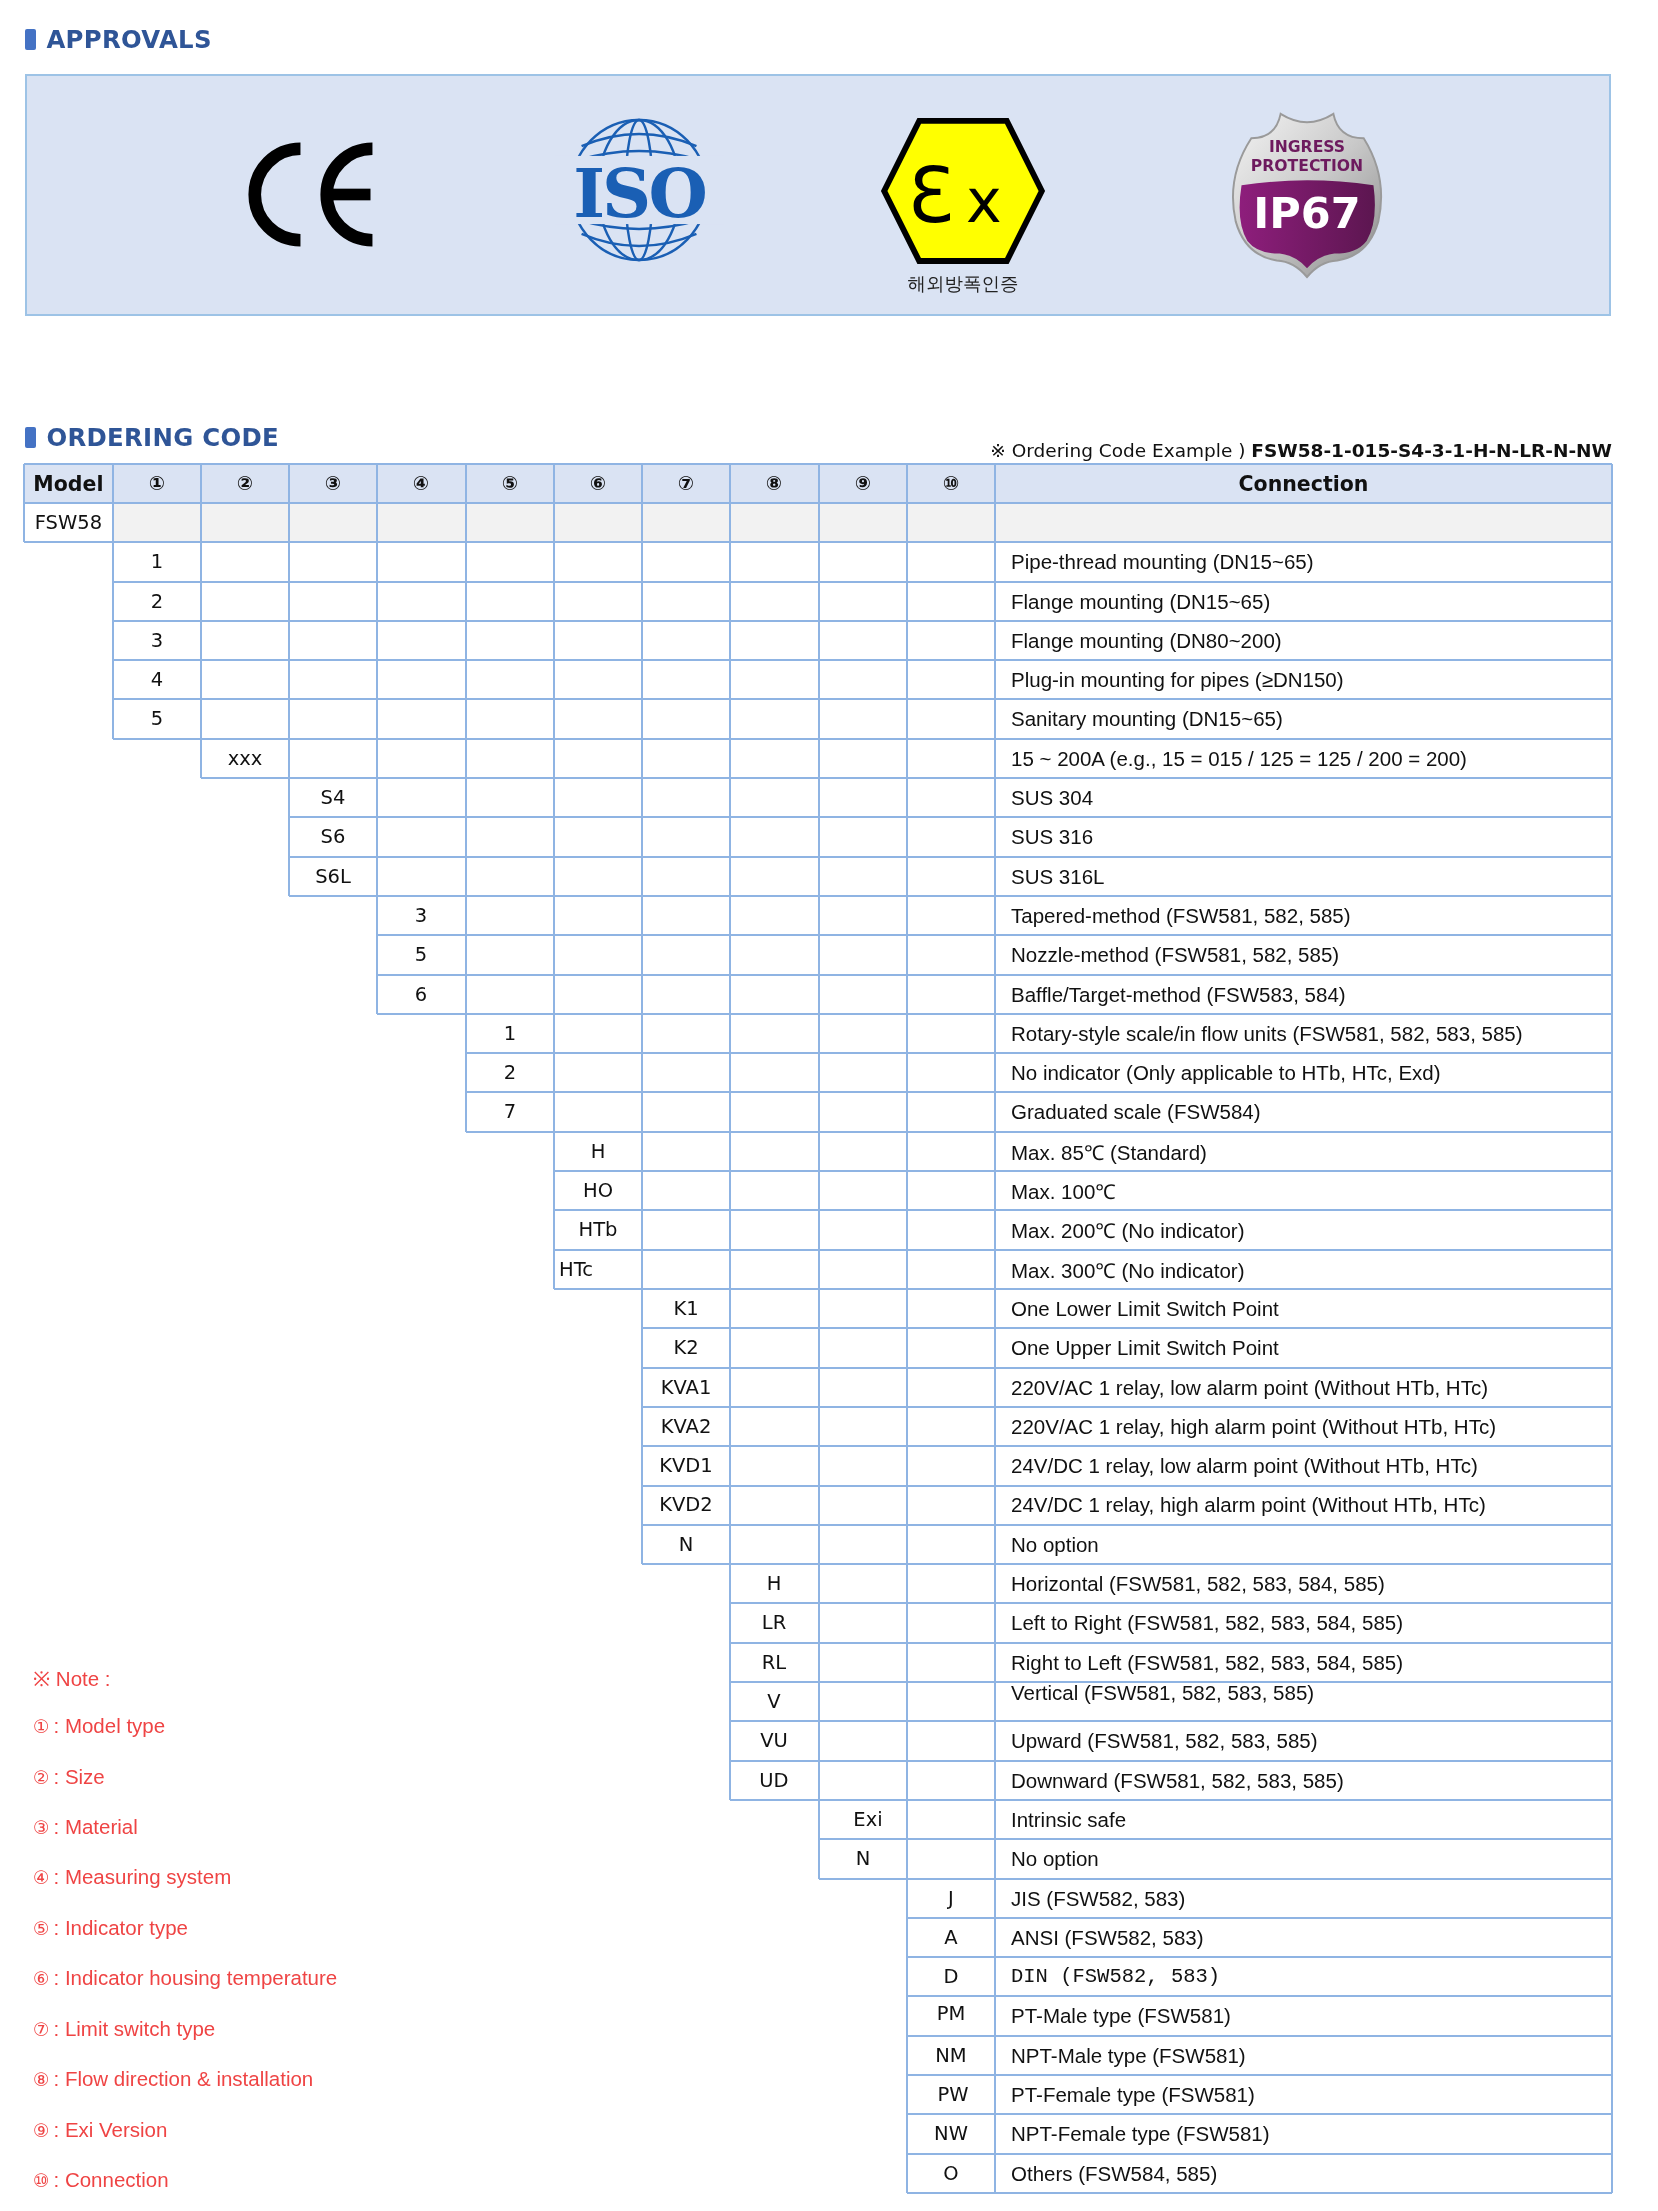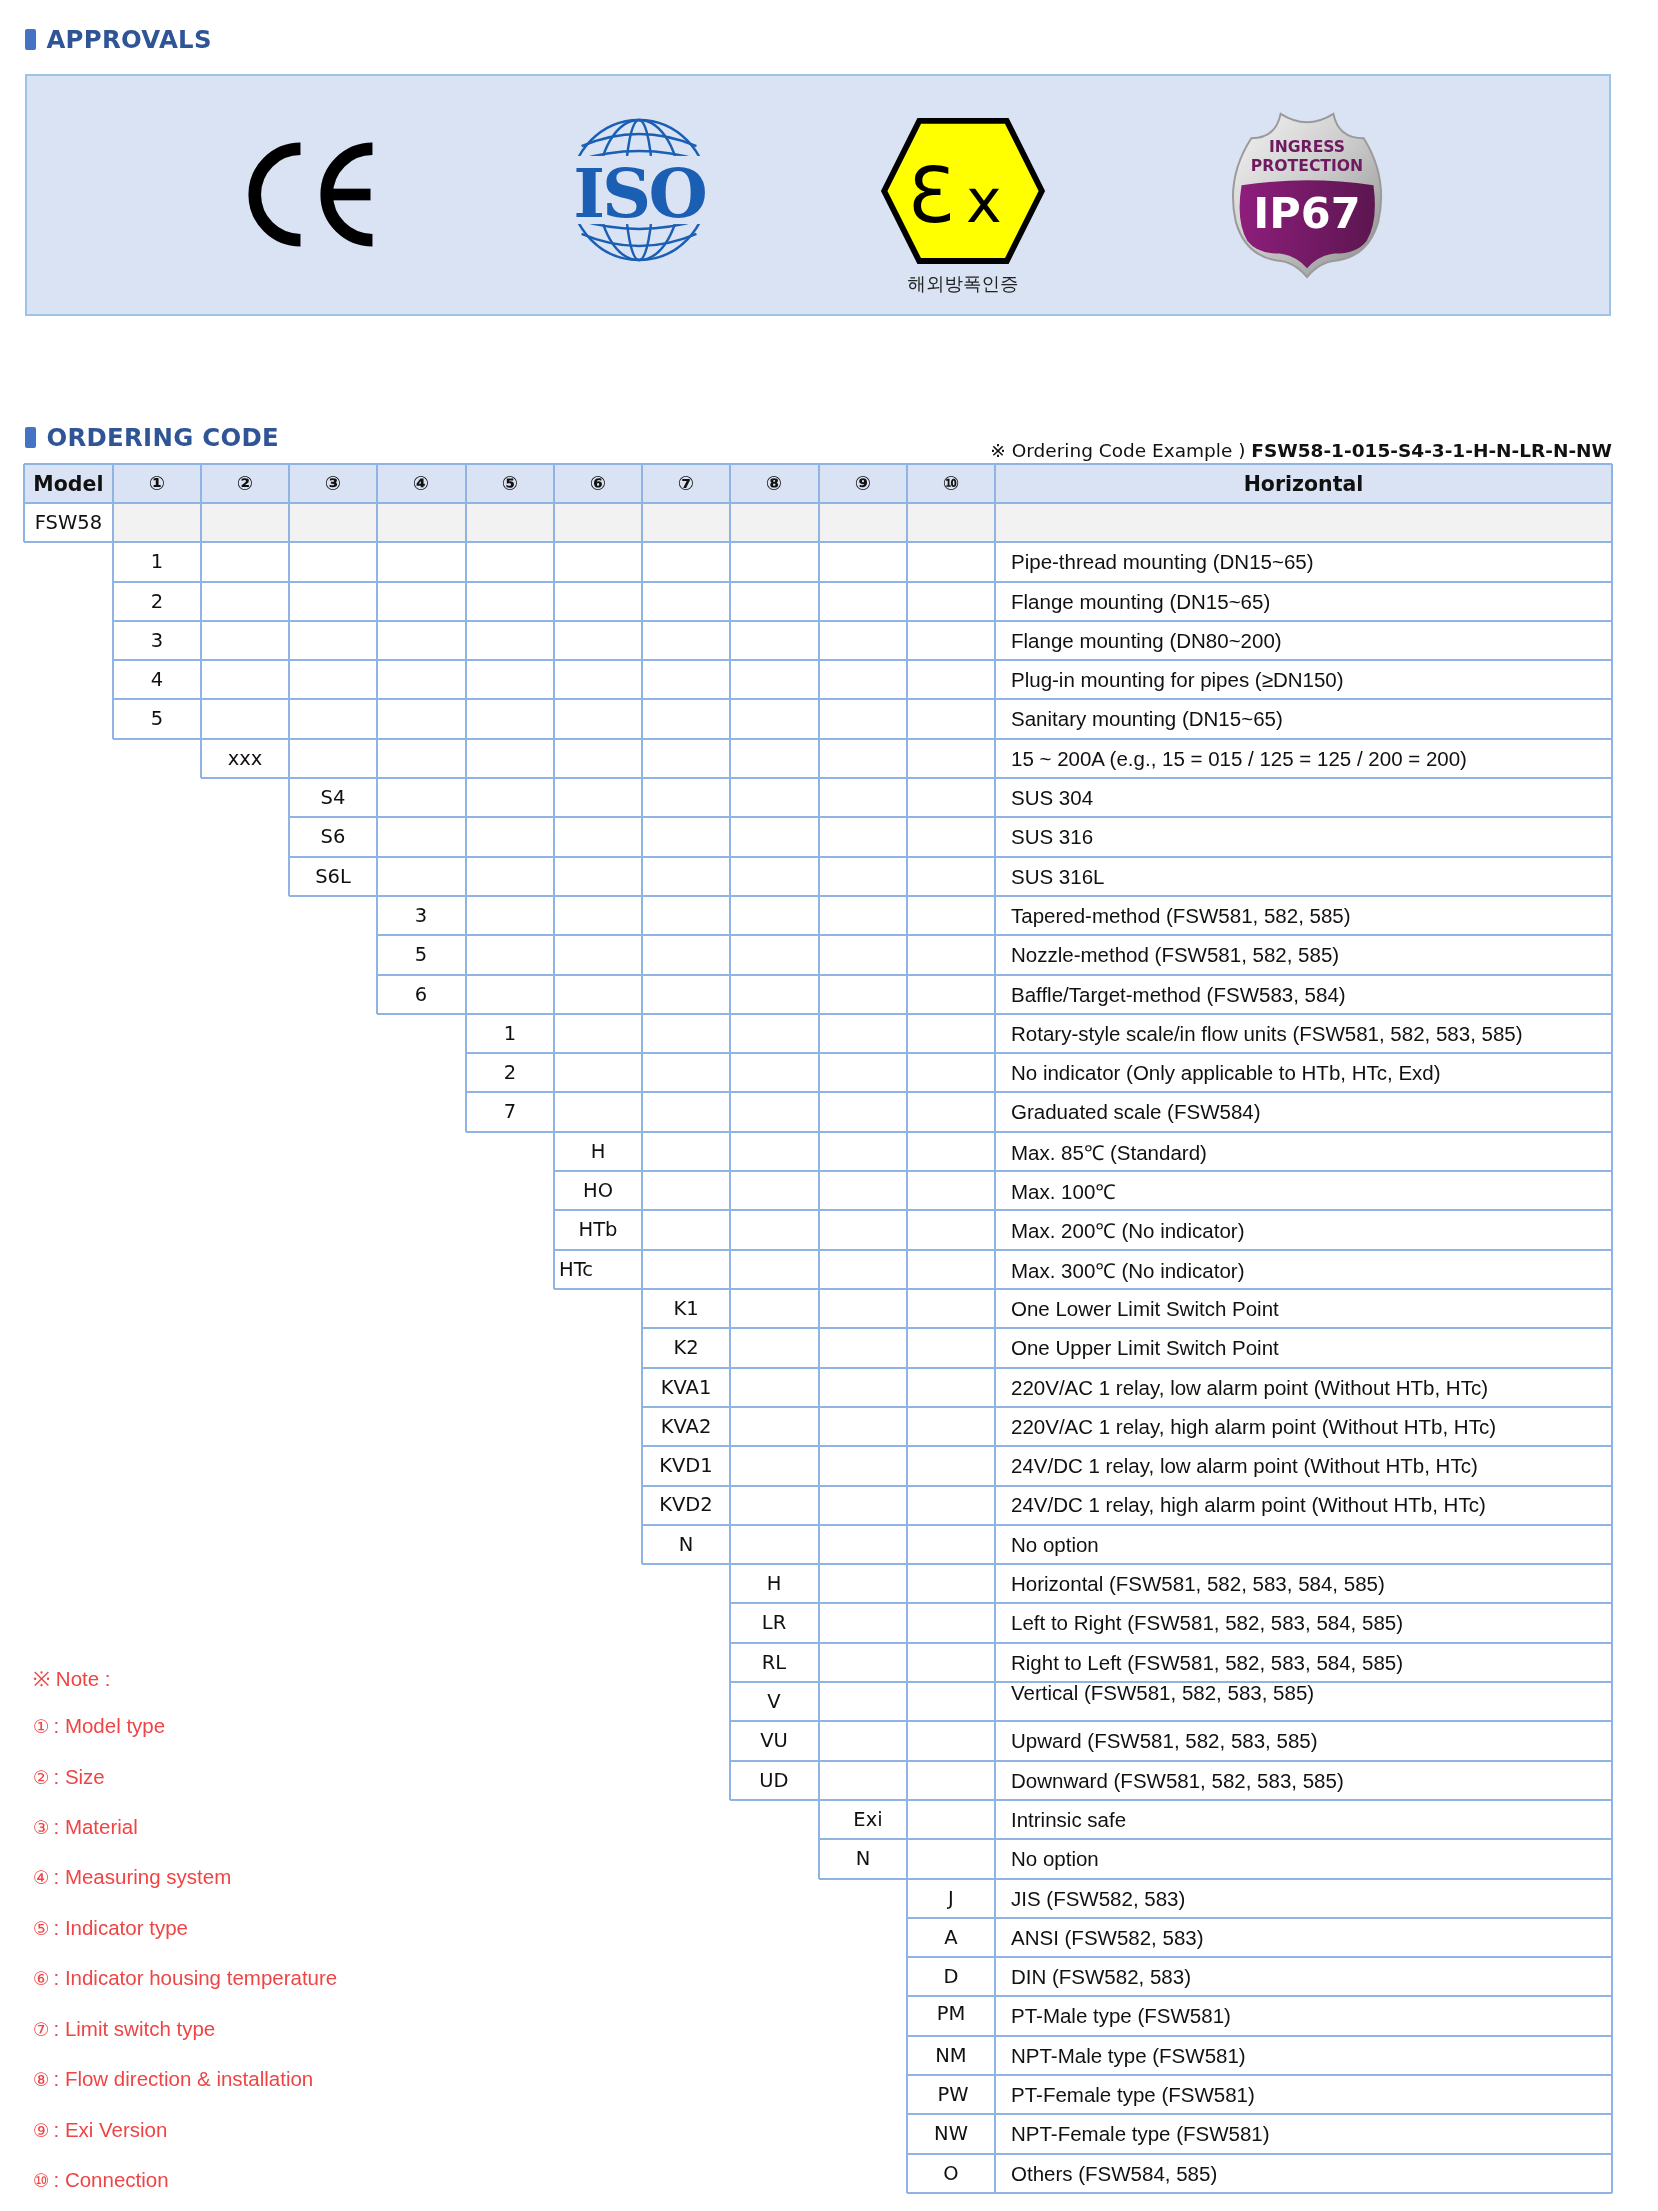--- a/index.html
+++ b/index.html
@@ -108,21 +108,21 @@
     <div class="cell hdr-text circ" style="left: 113px; top: 464px; width: 88px; height: 39px;">①</div>
     <div class="cell hdr-text circ" style="left: 201px; top: 464px; width: 88px; height: 39px;">②</div>
     <div class="cell hdr-text circ" style="left: 289px; top: 464px; width: 88px; height: 39px;">③</div>
     <div class="cell hdr-text circ" style="left: 377px; top: 464px; width: 88px; height: 39px;">④</div>
     <div class="cell hdr-text circ" style="left: 466px; top: 464px; width: 88px; height: 39px;">⑤</div>
     <div class="cell hdr-text circ" style="left: 554px; top: 464px; width: 88px; height: 39px;">⑥</div>
     <div class="cell hdr-text circ" style="left: 642px; top: 464px; width: 88px; height: 39px;">⑦</div>
     <div class="cell hdr-text circ" style="left: 730px; top: 464px; width: 88px; height: 39px;">⑧</div>
     <div class="cell hdr-text circ" style="left: 819px; top: 464px; width: 88px; height: 39px;">⑨</div>
     <div class="cell hdr-text circ" style="left: 907px; top: 464px; width: 88px; height: 39px;">⑩</div>
-    <div class="cell hdr-text" style="left: 995px; top: 464px; width: 617px; height: 39px;">Horizontal</div>
+    <div class="cell hdr-text" style="left: 995px; top: 464px; width: 617px; height: 39px;">Connection</div>
     <div class="cell" style="left: 24.4px; top: 503px; width: 88px; height: 39px;">FSW58</div>
     <div class="grid-line-h" style="left: 24.4px; top: 463px; width: 1588px;"></div>
     <div class="grid-line-h" style="left: 24.4px; top: 502px; width: 1588px;"></div>
     <div class="grid-line-h" style="left: 24.4px; top: 541px; width: 1588px;"></div>
     <div class="grid-line-v" style="left: 23.4px; top: 464px; height: 78px;"></div>
     <div class="grid-line-v" style="left: 112px; top: 464px; height: 78px;"></div>
     <div class="grid-line-v" style="left: 200px; top: 464px; height: 78px;"></div>
     <div class="grid-line-v" style="left: 288px; top: 464px; height: 78px;"></div>
     <div class="grid-line-v" style="left: 376px; top: 464px; height: 78px;"></div>
     <div class="grid-line-v" style="left: 465px; top: 464px; height: 78px;"></div>
@@ -307,21 +307,21 @@
     <div class="grid-line-v" style="left: 906px; top: 1800px; height: 79px;"></div>
     <div class="grid-line-v" style="left: 994px; top: 1800px; height: 79px;"></div>
     <div class="grid-line-v" style="left: 1611px; top: 1800px; height: 79px;"></div>
     <div class="cell" style="left: 907px; top: 1879px; width: 88px; height: 39px;">J</div>
     <div class="desc" style="left: 1011px; top: 1879px; height: 39px;">JIS (FSW582, 583)</div>
     <div class="grid-line-h" style="left: 907px; top: 1917px; width: 705px;"></div>
     <div class="cell" style="left: 907px; top: 1918px; width: 88px; height: 39px;">A</div>
     <div class="desc" style="left: 1011px; top: 1918px; height: 39px;">ANSI (FSW582, 583)</div>
     <div class="grid-line-h" style="left: 907px; top: 1956px; width: 705px;"></div>
     <div class="cell" style="left: 907px; top: 1957px; width: 88px; height: 39px;">D</div>
-    <div class="desc" style="left: 1011px; top: 1957px; height: 39px;">DIN (FSW582, 583)</div>
+    <div class="desc" style="left: 1011px; top: 1957px; height: 39px; font-family: Liberation Mono, monospace;">DIN (FSW582, 583)</div>
     <div class="grid-line-h" style="left: 907px; top: 1995px; width: 705px;"></div>
     <div class="cell" style="left: 907px; top: 1996px; width: 88px; height: 34px;">PM</div>
     <div class="desc" style="left: 1011px; top: 1996px; height: 39px;">PT-Male type (FSW581)</div>
     <div class="grid-line-h" style="left: 907px; top: 2035px; width: 705px;"></div>
     <div class="cell" style="left: 907px; top: 2036px; width: 88px; height: 39px;">NM</div>
     <div class="desc" style="left: 1011px; top: 2036px; height: 39px;">NPT-Male type (FSW581)</div>
     <div class="grid-line-h" style="left: 907px; top: 2074px; width: 705px;"></div>
     <div class="cell" style="left: 907px; top: 2075px; width: 92px; height: 39px;">PW</div>
     <div class="desc" style="left: 1011px; top: 2075px; height: 39px;">PT-Female type (FSW581)</div>
     <div class="grid-line-h" style="left: 907px; top: 2113px; width: 705px;"></div>

